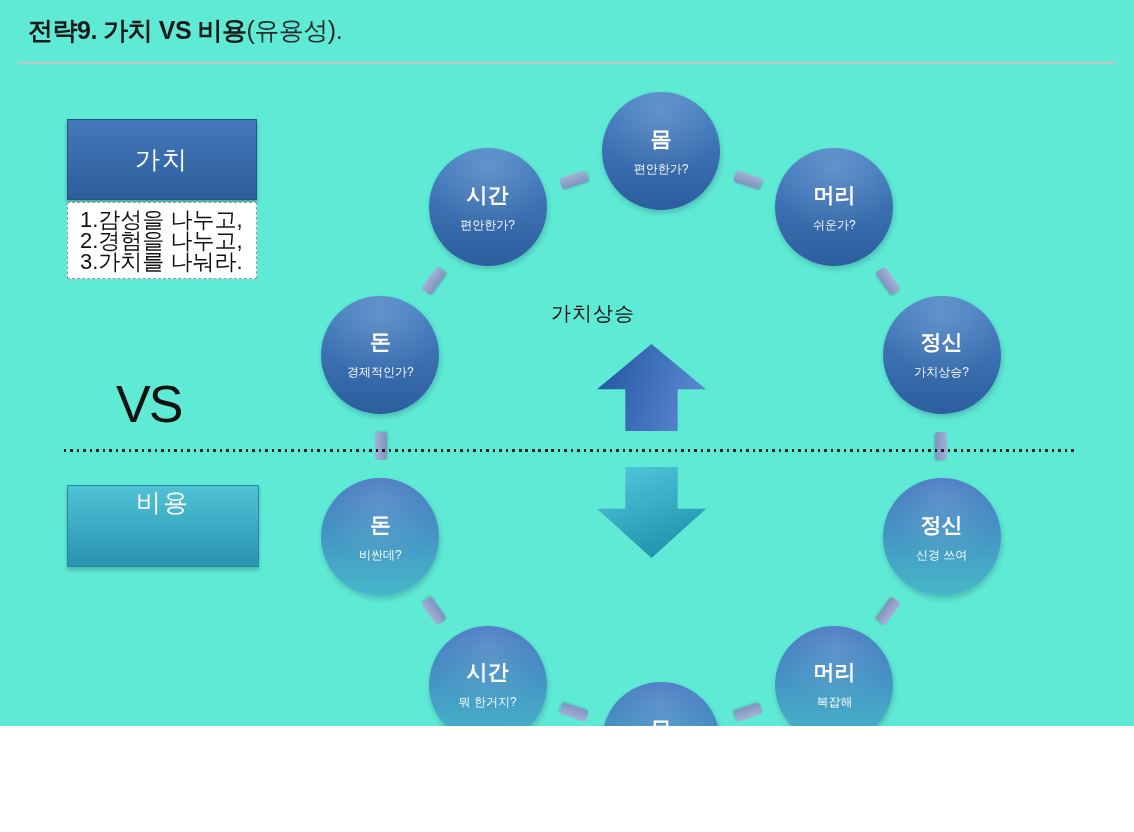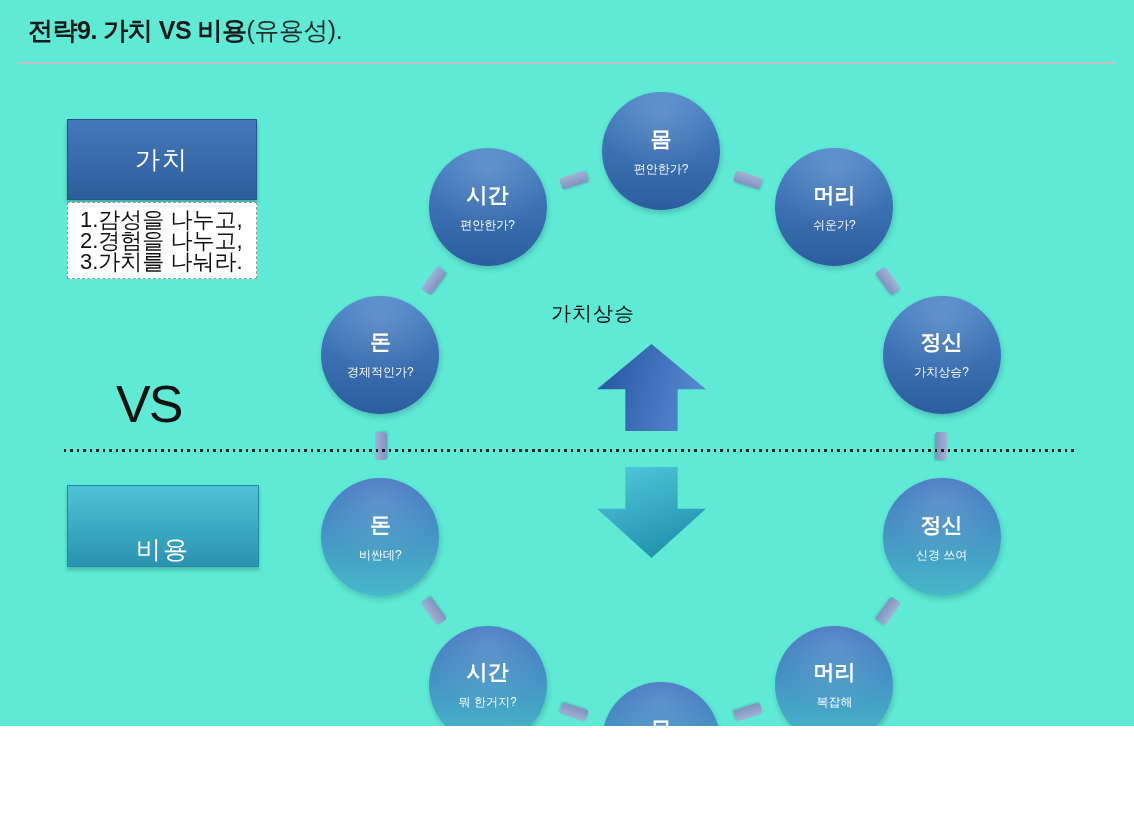--- a/index.html
+++ b/index.html
@@ -29,21 +29,21 @@
   
   .vs-label { position:absolute; left:116px; top:374px; font-size:52px; color:#111; letter-spacing:-2px; z-index:6; }
   .dotted-divider {
     position:absolute; left:64px; top:449px; width:1012px; height:3px; z-index:5;
     background:repeating-linear-gradient(90deg, var(--dotted-line,#222) 0 2.5px, transparent 2.5px 6.5px);
   }
 
   
   .cost-card {
     position:absolute; left:67px; top:485px; width:190px; height:80px;
-    display:flex; align-items:flex-end; justify-content:center;
+    display:flex; align-items:flex-start; justify-content:center;
     background:linear-gradient(180deg,var(--cost-box-top,#4fc2d6) 0%,var(--cost-box-bottom,#2a93b0) 100%);
     border:1px solid #2389a6; box-shadow:0 3px 4px rgba(0,0,0,0.22);
     color:#fff; font-size:25px; letter-spacing:2px;
   }
 
   
   .up-label, .down-label { position:absolute; left:551px; width:220px; font-size:20px; color:#111; letter-spacing:1px; z-index:4; }
   .up-label { top:300px; }
   .down-label { top:576px; }
   .up-arrow {

